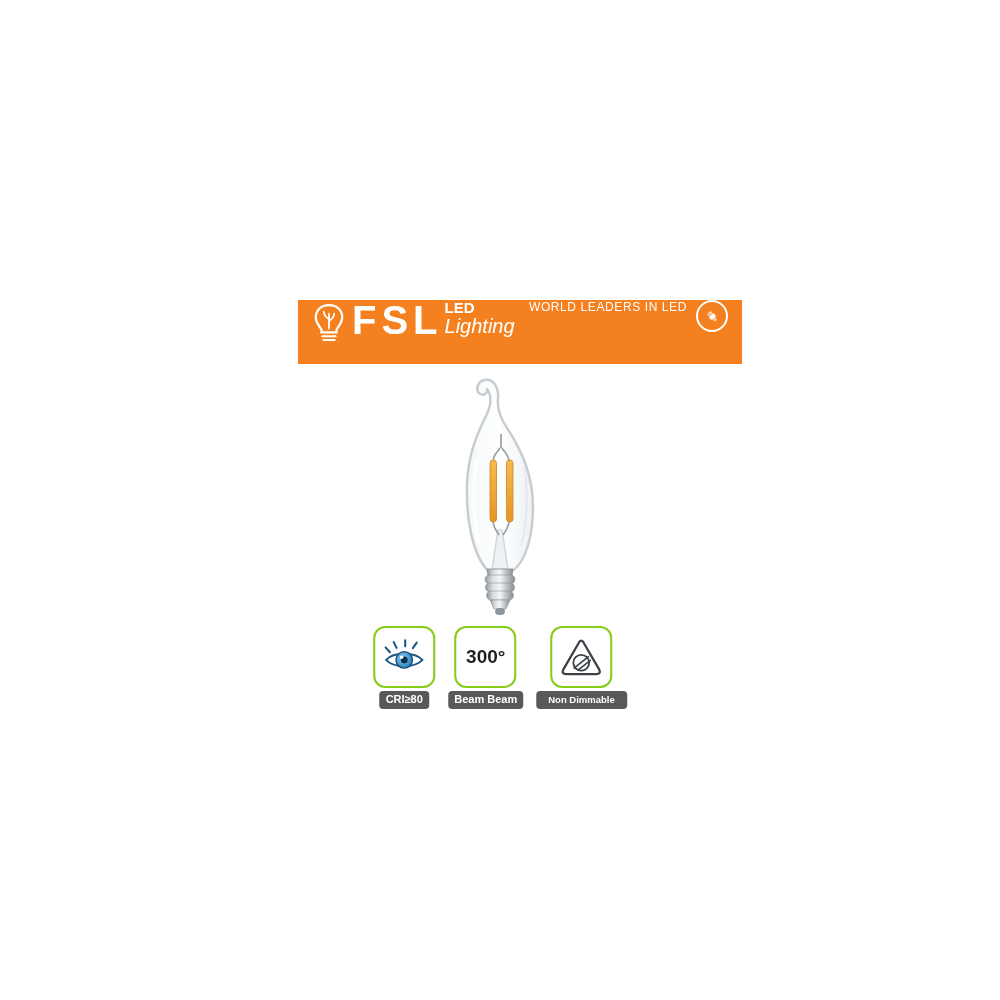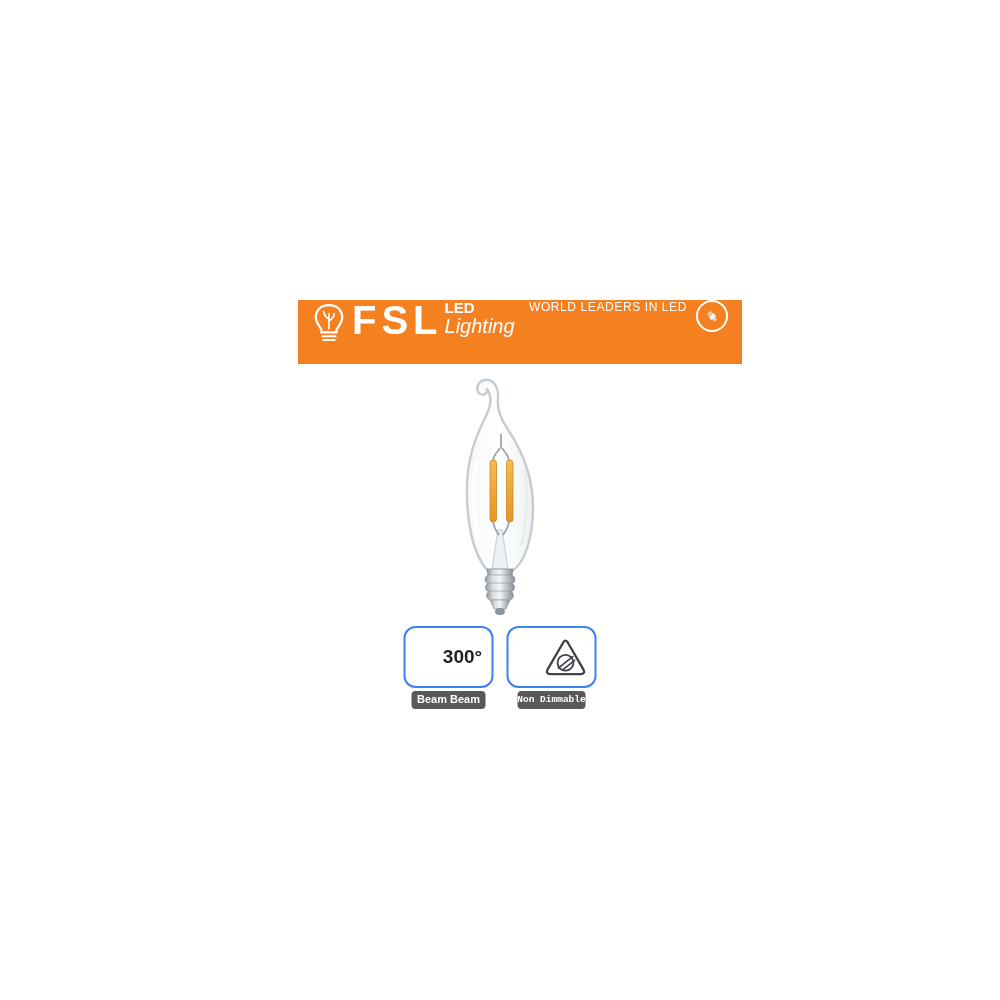--- a/index.html
+++ b/index.html
@@ -18,25 +18,25 @@
   .circle-icon{width:32px;height:32px;border:2px solid #ffffff;border-radius:50%;
                margin-left:9px;flex:0 0 auto;display:flex;align-items:center;justify-content:center;box-sizing:border-box;}
 
   
   .bulb-wrap{position:absolute;left:430px;top:368px;width:140px;height:250px;}
 
   
   .badges{position:absolute;left:50%;top:626px;transform:translateX(-50%);
           display:flex;gap:13px;align-items:flex-start;}
   .badge{display:flex;flex-direction:column;align-items:center;}
-  .badge-box{width:58px;height:58px;background:#ffffff;border:2px solid #3b82f6;border-radius:12px;
-             display:flex;align-items:center;justify-content:center;box-sizing:content-box;padding-left:28px;}
+  .badge-box{width:58px;height:58px;background:#ffffff;border:2px solid #84cc16;border-radius:12px;
+             display:flex;align-items:center;justify-content:center;box-sizing:content-box;}
   .badge-label{margin-top:3px;background:#58595B;color:#ffffff;font-weight:bold;font-size:11px;
                padding:2px 6px;border-radius:4px;white-space:nowrap;line-height:1.25;}
-  .badge-label.small{font-size:9.5px;padding:3px 0;font-family:Liberation Mono, monospace;}
+  .badge-label.small{font-size:9.5px;padding:3px 12px;}
   .deg{font-size:19px;font-weight:bold;color:#231F20;}
 </style>
 </head>
 <body>
 
 <div class="canvas">
 
   <div class="banner">
     <svg class="logo-svg" width="34" height="46" viewBox="0 0 36 46">
       <path d="M18,4 C9,4 4,10 4,17 C4,23 8,26 10,30 L10,33 L26,33 L26,30 C28,26 32,23 32,17 C32,10 27,4 18,4 Z" fill="none" stroke="#ffffff" stroke-width="2.4"></path>
@@ -101,20 +101,38 @@
         <rect x="55.5" y="215" width="29" height="9" rx="4.5" fill="url(#metal)" stroke="#8a9095" stroke-width="0.6"></rect>
         <rect x="56.5" y="223" width="27" height="9" rx="4.5" fill="url(#metal)" stroke="#8a9095" stroke-width="0.6"></rect>
         <path d="M60,232 L64,241 L76,241 L80,232 Z" fill="url(#metal)" stroke="#8a9095" stroke-width="0.6"></path>
         <rect x="65.5" y="240.5" width="9" height="6" rx="3" fill="#8f969c" stroke="#777d82" stroke-width="0.7"></rect>
       </g>
     </svg>
   </div>
 
   <div class="badges">
 
+    <div class="badge">
+      <div class="badge-box">
+        <svg width="46" height="46" viewBox="0 0 48 48">
+          <defs>
+            <radialGradient id="iris" cx="0.4" cy="0.4" r="0.7">
+              <stop offset="0" stop-color="#8fd0f0"></stop>
+              <stop offset="1" stop-color="#1B75BB"></stop>
+            </radialGradient>
+          </defs>
+          <path d="M9,19 L4.5,14 M16,14.5 L13,8.5 M25,12.8 L25,6.5 M33,14.8 L37,9" stroke="#1b5a82" stroke-width="2.2" stroke-linecap="round"></path>
+          <path d="M5,27 C13,18.5 35,18.5 43,27 C35,35.8 13,35.8 5,27 Z" fill="#ffffff" stroke="#1b5a82" stroke-width="2"></path>
+          <circle cx="24" cy="27" r="8.6" fill="url(#iris)" stroke="#14496b" stroke-width="1.4"></circle>
+          <circle cx="24" cy="27" r="3.6" fill="#0e2f45"></circle>
+          <circle cx="21.2" cy="24.2" r="1.8" fill="#ffffff"></circle>
+        </svg>
+      </div>
+      <div class="badge-label">CRI≥80</div>
+    </div>
 
 
 
     <div class="badge">
       <div class="badge-box">
         <div class="deg">300°</div>
       </div>
       <div class="badge-label">Beam Beam</div>
     </div>
 

